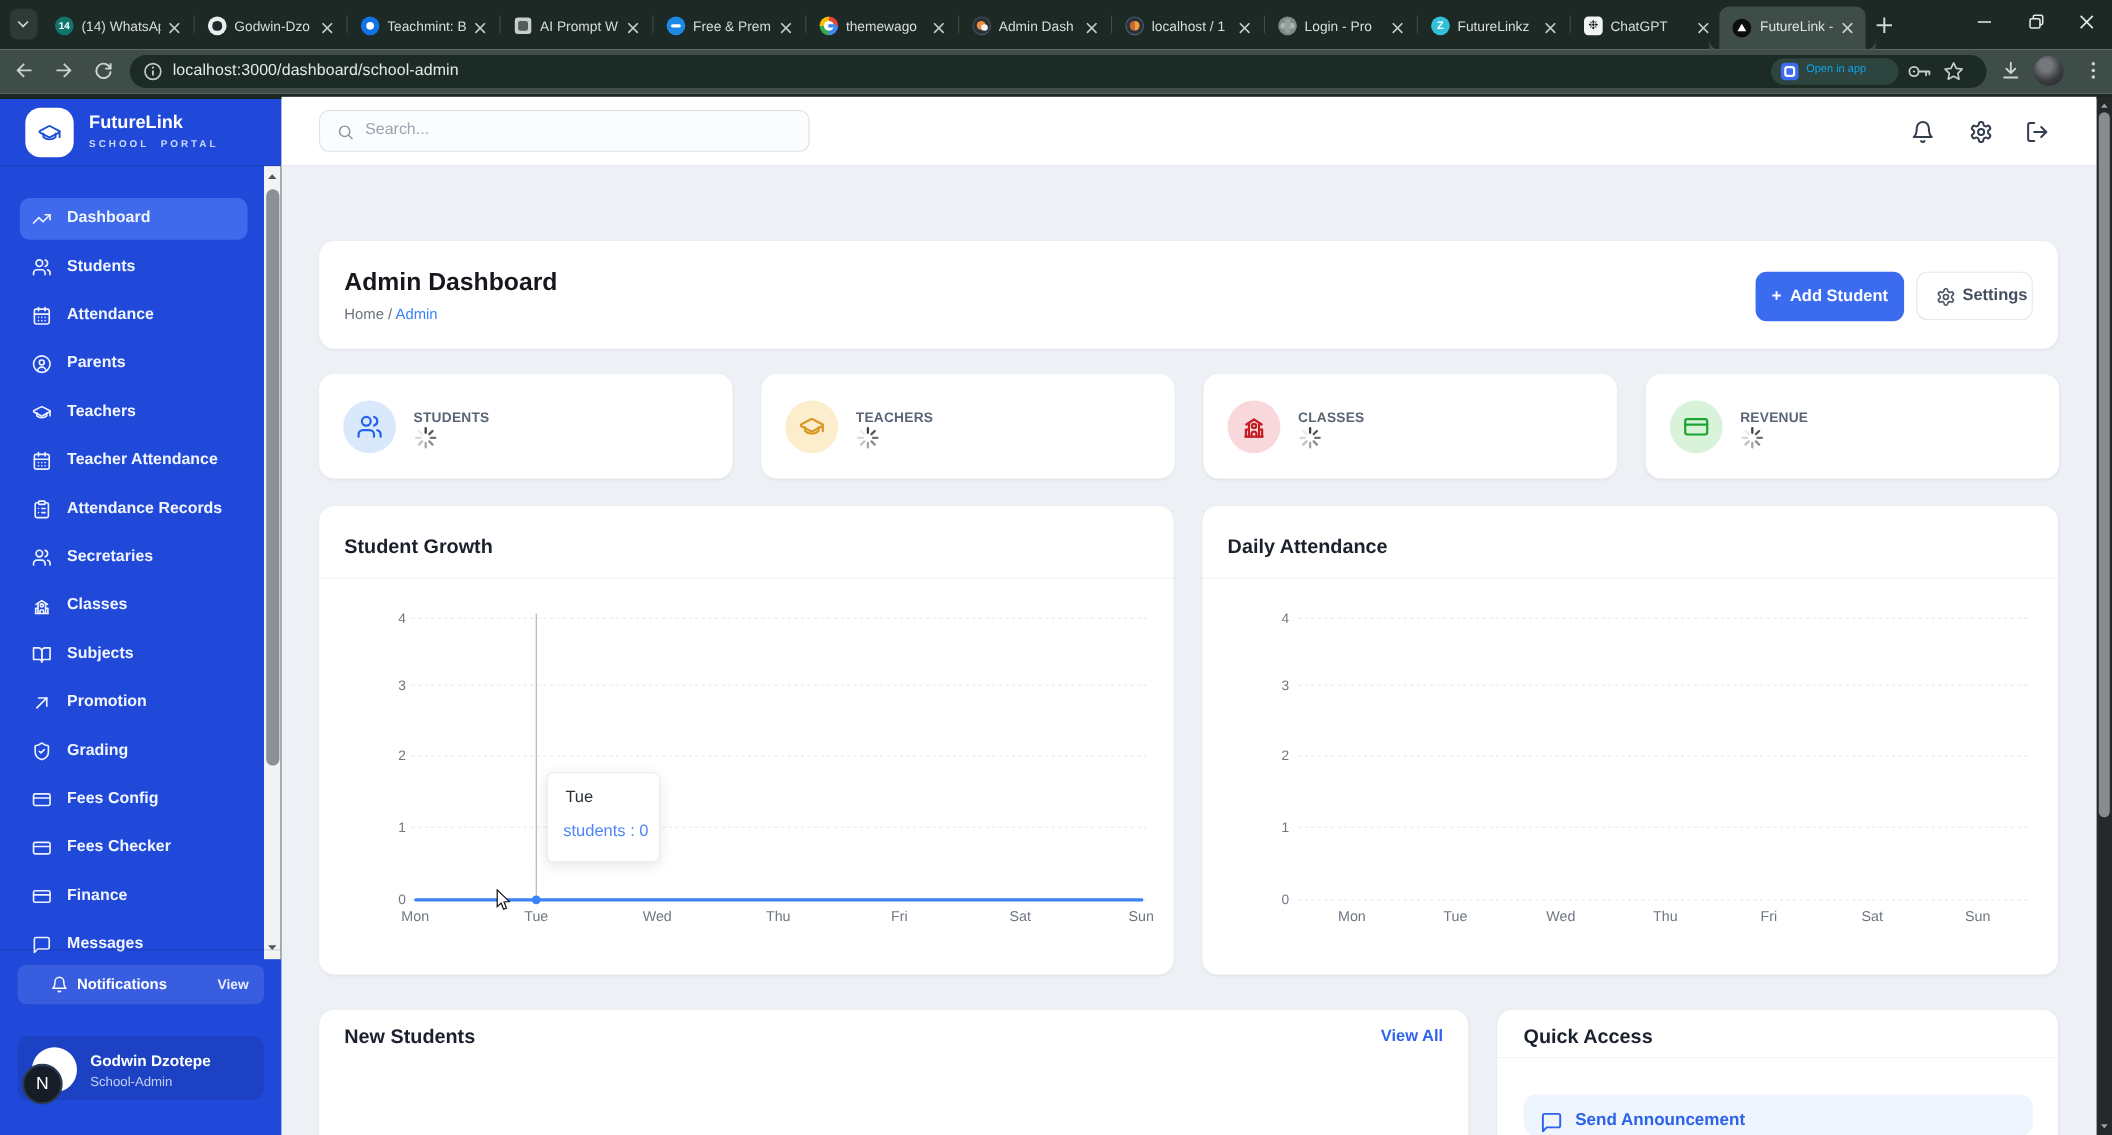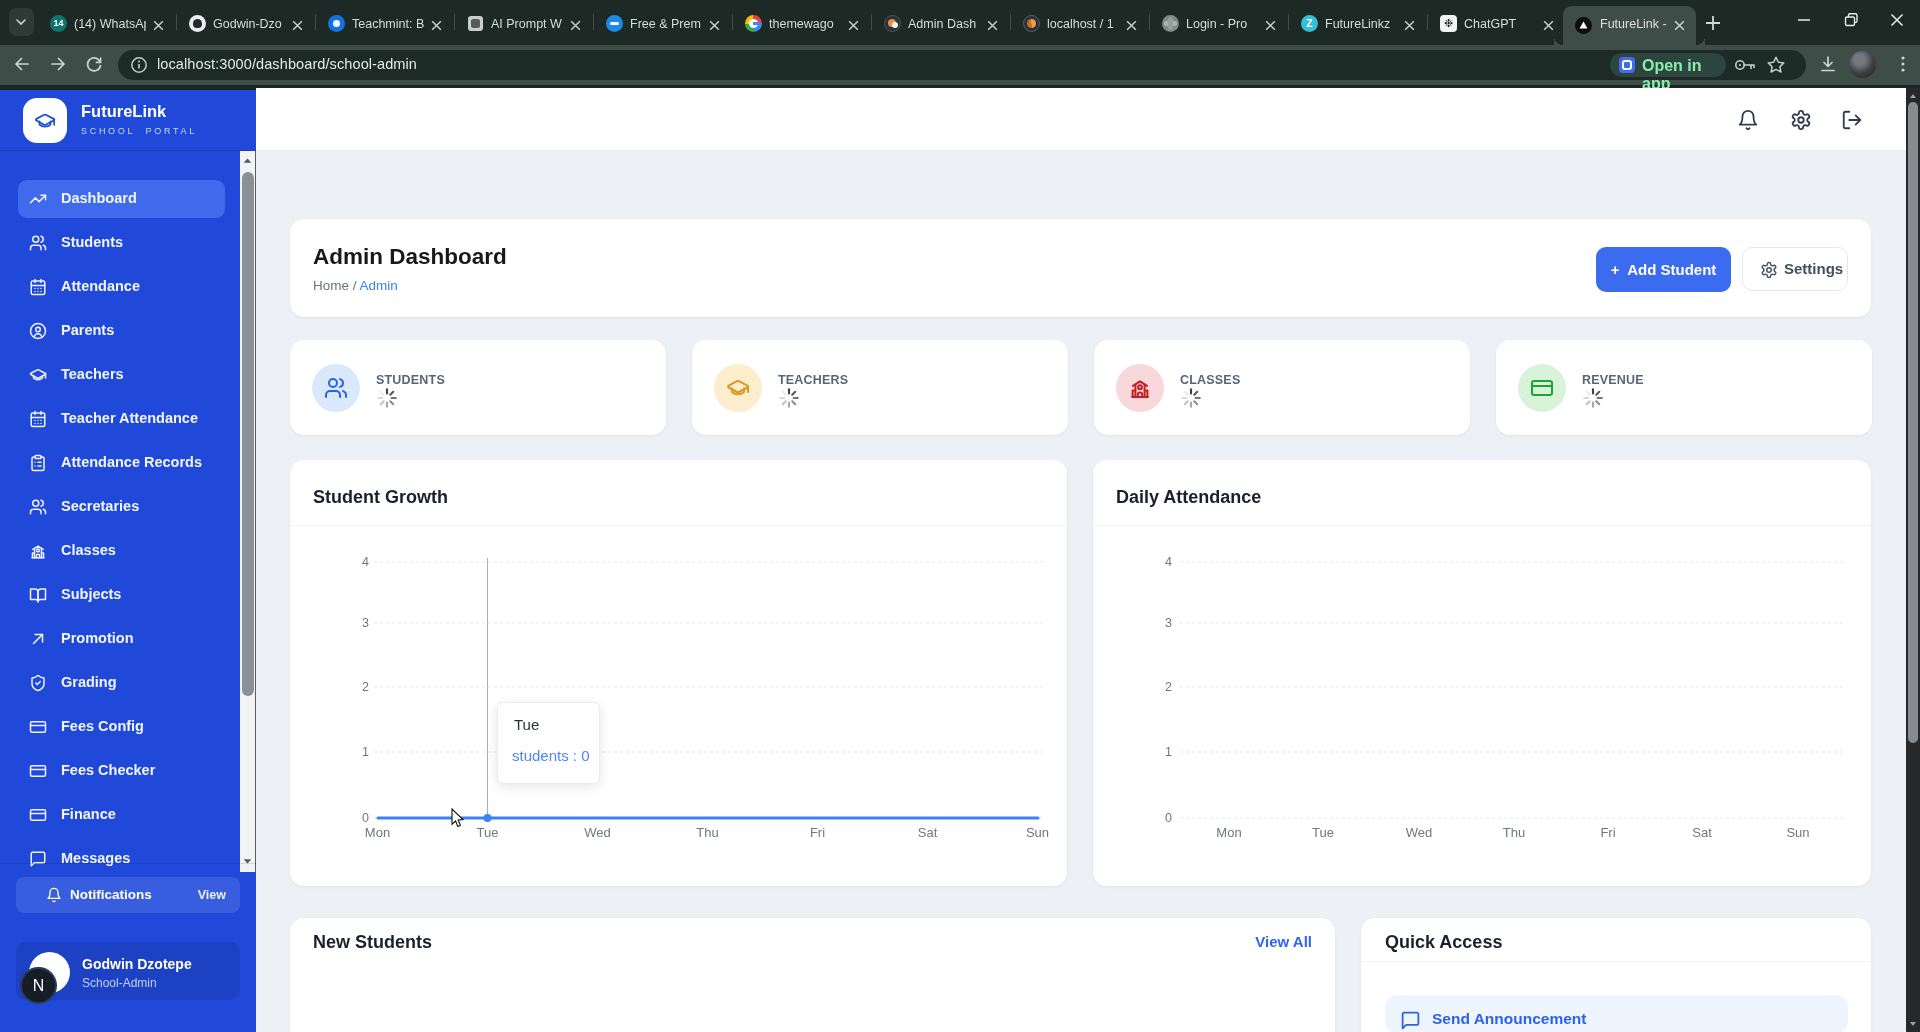--- a/index.html
+++ b/index.html
@@ -19,28 +19,28 @@
 #activetab:before, #activetab:after { content:""; position:absolute; bottom:0; width:9px; height:9px; background:radial-gradient(circle at 0 0, transparent 9px, #3e4d48 9px); }
 #activetab:before { left:-9px; transform:scaleX(-1); }
 #activetab:after { right:-9px; }
 
 
 #omni { position:absolute; left:118px; top:50px; width:1688px; height:30px; border-radius:15px; background:#1d2b26; }
 #omni .url { position:absolute; left:56px; top:6px; font-size:14.5px; color:#e4e9e6; letter-spacing:0.1px; }
 #openchip { position:absolute; left:1492px; top:3px; width:116px; height:24px; border-radius:12px; background:#2d453e; }
 #openchip .sq { position:absolute; left:9px; top:4px; width:16px; height:16px; border-radius:4px; background:#3d6cf2; }
 #openchip .sq i { position:absolute; left:3px; top:3px; width:10px; height:10px; border-radius:3px; border:2px solid #fff; box-sizing:border-box; }
-#openchip span { position:absolute; left:32px; top:4px; font-size:16px; color:#86efac; font-weight:700;}
+#openchip span { position:absolute; left:32px; top:4px; font-size:10px; color:#0ea5e9; font-weight:400;}
 
 
 #sidebar { position:absolute; left:0; top:90px; width:256px; height:942px; background:#2049da; }
 #sb-head { position:absolute; left:0; top:0; width:256px; height:61px; border-bottom:1px solid rgba(0,0,0,0.15); }
 #sb-logo { position:absolute; left:23px; top:8px; width:44px; height:45px; background:#fff; border-radius:14px; }
 #sb-title { position:absolute; left:81px; top:12px; font-size:16.5px; font-weight:bold; color:#fff; }
-#sb-sub { position:absolute; left:81px; top:36px; font-size:9px; letter-spacing:2.7px; color:#ccdaf8; font-weight:400;}
+#sb-sub { position:absolute; left:81px; top:36px; font-size:9px; letter-spacing:2.7px; color:#ccdaf8; font-weight:700;}
 .nav { position:absolute; left:0; top:61px; width:242px; }
 .nav-item { position:absolute; left:18px; width:207px; height:38px; border-radius:9px; color:#f1f5ff; }
 .nav-item.active { background:#3f6aec; }
 .nav-item .nico { position:absolute; left:11px; top:10px; width:18px; height:18px; }
 .nav-item .ntxt { position:absolute; left:43px; top:10px; font-size:14.5px; font-weight:600; white-space:nowrap; }
 
 #sb-scroll { position:absolute; left:240px; top:61px; width:16px; height:721px; background:#f2f3f4; border-right:1px solid #595d60; box-sizing:border-box; }
 #sb-thumb { position:absolute; left:1.5px; top:21px; width:12px; height:524px; background:#8a9095; border-radius:6px; }
 
 #sb-foot { position:absolute; left:0; top:773px; width:256px; height:132px; border-top:1px solid rgba(0,0,0,0.12); }
@@ -452,20 +452,27 @@
       </div>
     <div id="profile">
       <div id="pf-av"></div>
       <div id="pf-n">N</div>
       <div id="pf-name">Godwin Dzotepe</div>
       <div id="pf-role">School-Admin</div>
     </div>
   </div>
 </div>
 <div id="topbar">
+  <div id="search">
+      <svg style="position:absolute;left:15px;top:11px;" width="16" height="16" viewBox="0 0 24 24" fill="none" stroke="#8b95a3" stroke-width="2" stroke-linecap="round">
+        <circle cx="11" cy="11" r="7"></circle>
+        <path d="m21 21-4.3-4.3"></path>
+      </svg>
+      <span>Search...</span>
+    </div>
     <svg class="tbico" style="left:1481px;" width="22" height="22" viewBox="0 0 24 24" fill="none" stroke="#333e4c" stroke-width="2" stroke-linecap="round" stroke-linejoin="round">
       <path d="M6 8a6 6 0 0 1 12 0c0 7 3 9 3 9H3s3-2 3-9"></path>
       <path d="M10.3 21a1.94 1.94 0 0 0 3.4 0"></path>
     </svg>
     <svg class="tbico" style="left:1534px;" width="22" height="22" viewBox="0 0 24 24" fill="none" stroke="#333e4c" stroke-width="2" stroke-linecap="round" stroke-linejoin="round">
       <path d="M12.22 2h-.44a2 2 0 0 0-2 2v.18a2 2 0 0 1-1 1.73l-.43.25a2 2 0 0 1-2 0l-.15-.08a2 2 0 0 0-2.73.73l-.22.38a2 2 0 0 0 .73 2.73l.15.1a2 2 0 0 1 1 1.72v.51a2 2 0 0 1-1 1.74l-.15.09a2 2 0 0 0-.73 2.73l.22.38a2 2 0 0 0 2.73.73l.15-.08a2 2 0 0 1 2 0l.43.25a2 2 0 0 1 1 1.73V20a2 2 0 0 0 2 2h.44a2 2 0 0 0 2-2v-.18a2 2 0 0 1 1-1.73l.43-.25a2 2 0 0 1 2 0l.15.08a2 2 0 0 0 2.73-.73l.22-.39a2 2 0 0 0-.73-2.73l-.15-.08a2 2 0 0 1-1-1.74v-.5a2 2 0 0 1 1-1.74l.15-.09a2 2 0 0 0 .73-2.73l-.22-.38a2 2 0 0 0-2.73-.73l-.15.08a2 2 0 0 1-2 0l-.43-.25a2 2 0 0 1-1-1.73V4a2 2 0 0 0-2-2z"></path>
       <circle cx="12" cy="12" r="3"></circle>
     </svg>
     <svg class="tbico" style="left:1585px;" width="22" height="22" viewBox="0 0 24 24" fill="none" stroke="#333e4c" stroke-width="2" stroke-linecap="round" stroke-linejoin="round">
       <path d="M9 21H5a2 2 0 0 1-2-2V5a2 2 0 0 1 2-2h4"></path>

